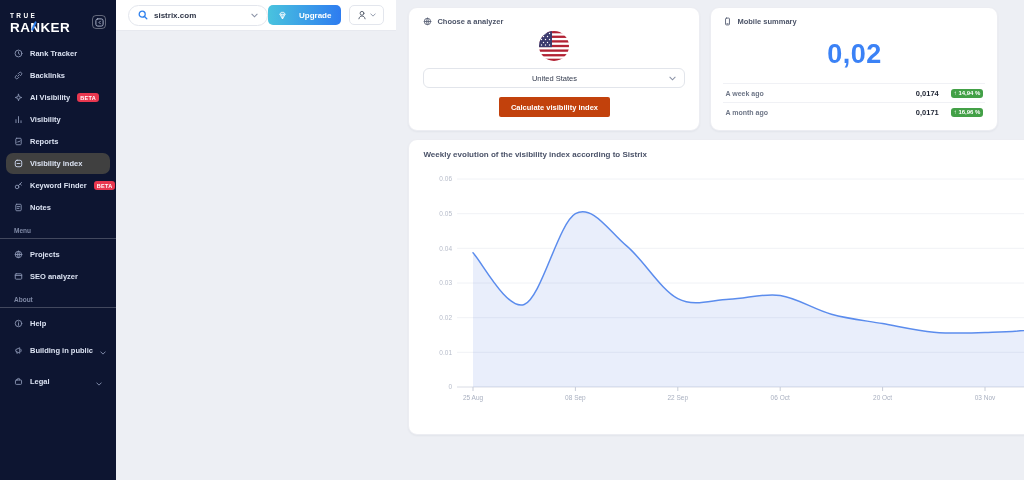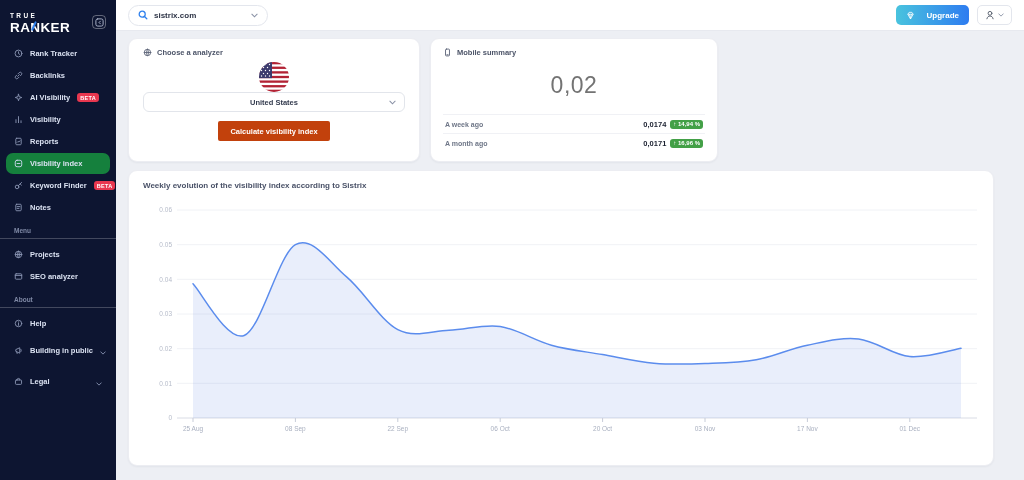--- a/index.html
+++ b/index.html
@@ -11,55 +11,55 @@
   .sidebar{width:116px;flex-shrink:0;background:#0d1531;color:#dde3f0;padding:10px 0;position:relative}
   .logo-row{padding:2px 10px 8px;display:flex;justify-content:space-between;align-items:flex-start}
   .logo-top{font-size:6.5px;letter-spacing:2.4px;font-weight:700;color:#fff}
   .logo-bottom{font-size:13.5px;font-weight:800;color:#fff;letter-spacing:.4px;margin-top:1px}
   .logo-n{position:relative;display:inline-block}
   .logo-n::after{content:"";position:absolute;left:2.6px;top:1.4px;width:2.2px;height:9.6px;background:#2f80ed;transform:rotate(24deg);border-radius:1px}
   .collapse-btn{width:14px;height:14px;border:1px solid rgba(255,255,255,.35);background:transparent;border-radius:4px;display:flex;align-items:center;justify-content:center;cursor:pointer;margin-top:3px}
   nav{padding:0 6px}
   .nav-item{display:flex;align-items:center;gap:7px;padding:6px 8px;border-radius:7px;cursor:pointer;margin-bottom:1px}
   .nav-item svg{flex-shrink:0;stroke:#8b96b4;fill:none;stroke-width:1;stroke-linecap:round;stroke-linejoin:round}
-  .nav-item.selected{background:#15803d}
+  .nav-item.selected{background:#404040}
   .nav-item.selected svg{stroke:#cdd8f0}
   .nav-label{font-size:7.5px;font-weight:600;color:#dbe2f2;white-space:nowrap}
   .beta{background:#e8374f;color:#fff;font-size:5.5px;font-weight:700;padding:1.5px 3px;border-radius:3px;letter-spacing:.3px}
   .chev-right{margin-left:auto}
   .chev-right svg{stroke:#8b96b4;fill:none;stroke-width:1.2;stroke-linecap:round}
   .nav-section{font-size:6.5px;color:#7f89a5;padding:8px 8px 4px;font-weight:600}
   .nav-divider{border-top:1px solid rgba(255,255,255,.22);margin:0 -6px 5px -6px}
 
   
-  .content{flex:1;display:flex;flex-direction:column;min-width:0}
+  .content{flex:1;display:flex;flex-direction:row;min-width:0}
   .topbar{height:31px;background:#fff;border-bottom:1px solid #e7e9ef;display:flex;align-items:center;justify-content:space-between;padding:0 12px}
   .search{display:flex;align-items:center;gap:6px;border:1px solid #e3e6ed;border-radius:12px;height:21px;padding:0 9px;width:140px;background:#fff;cursor:pointer}
   .search-text{font-size:8px;color:#2e3547;font-weight:600;flex:1}
   .topbar-right{display:flex;gap:8px;align-items:center}
   .upgrade{display:flex;align-items:center;gap:12px;background:linear-gradient(90deg,#49c3de,#2e7cf0);color:#fff;border:none;border-radius:5px;height:20px;padding:0 10px;font-size:8px;font-weight:600;cursor:pointer;font-family:inherit}
   .user-btn{display:flex;align-items:center;gap:3px;background:#fff;border:1px solid #e3e6ed;border-radius:5px;height:20px;padding:0 7px;cursor:pointer}
 
   main{padding:7px 12px}
   .row{display:flex;gap:10px}
   .card{background:#fff;border:1px solid #ecedf2;border-radius:9px;box-shadow:0 1px 2px rgba(20,30,60,.05)}
   .card-head{display:flex;align-items:center;gap:5px;font-size:7.5px;color:#4c5468;font-weight:600}
   .card-head svg{stroke:#5b6377;fill:none;stroke-width:1;stroke-linecap:round}
 
   .card-country{width:292px;height:124px;padding:9px 14px}
   .flag{display:block;margin:5px auto 0}
-  .select{position:relative;border:1px solid #e2e5eb;border-radius:6px;height:20px;display:flex;align-items:center;justify-content:center;font-size:7.5px;color:#333b4e;font-weight:700;cursor:pointer}
+  .select{margin-top:7px;position:relative;border:1px solid #e2e5eb;border-radius:6px;height:20px;display:flex;align-items:center;justify-content:center;font-size:7.5px;color:#333b4e;font-weight:400;cursor:pointer}
   .select .chev{position:absolute;right:8px;display:flex}
   .calc-btn{display:block;margin:9px auto 0;background:#c2410c;color:#fff;border:none;border-radius:2px;font-size:7.5px;font-weight:600;padding:5.5px 12px;cursor:pointer;font-family:inherit}
 
   .card-summary{width:288px;height:124px;padding:9px 12px;display:flex;flex-direction:column}
-  .big-num{flex:1;display:flex;align-items:center;justify-content:center;font-size:23px;font-weight:400;color:#737373;letter-spacing:.5px}
+  .big-num{flex:1;display:flex;align-items:center;justify-content:center;font-size:27px;font-weight:700;color:#3b82f6;letter-spacing:.5px}
   .sum-row{border-top:1px solid #f0f1f5;display:flex;align-items:center;justify-content:space-between;padding:4.5px 2px}
   .sum-label{font-size:7px;color:#6e7687;font-weight:600}
-  .sum-right{display:flex;align-items:center;gap:4px}
+  .sum-right{display:flex;align-items:center;gap:12px}
   .sum-value{font-size:7.5px;font-weight:700;color:#1b2130}
   .sum-badge{background:#43a047;color:#fff;font-size:6px;font-weight:700;border-radius:3px;padding:1.5px 3px;white-space:nowrap}
 
   .card-chart{width:866px;height:296px;margin-top:8px;padding:10px 14px}
   .chart-title{font-size:8px;font-weight:600;color:#4a5268}
   #chart{margin-top:8px}
   #chart text{font-family:"Liberation Sans",sans-serif}
   .chev svg,.search svg{display:block}
 </style>
 </head>

